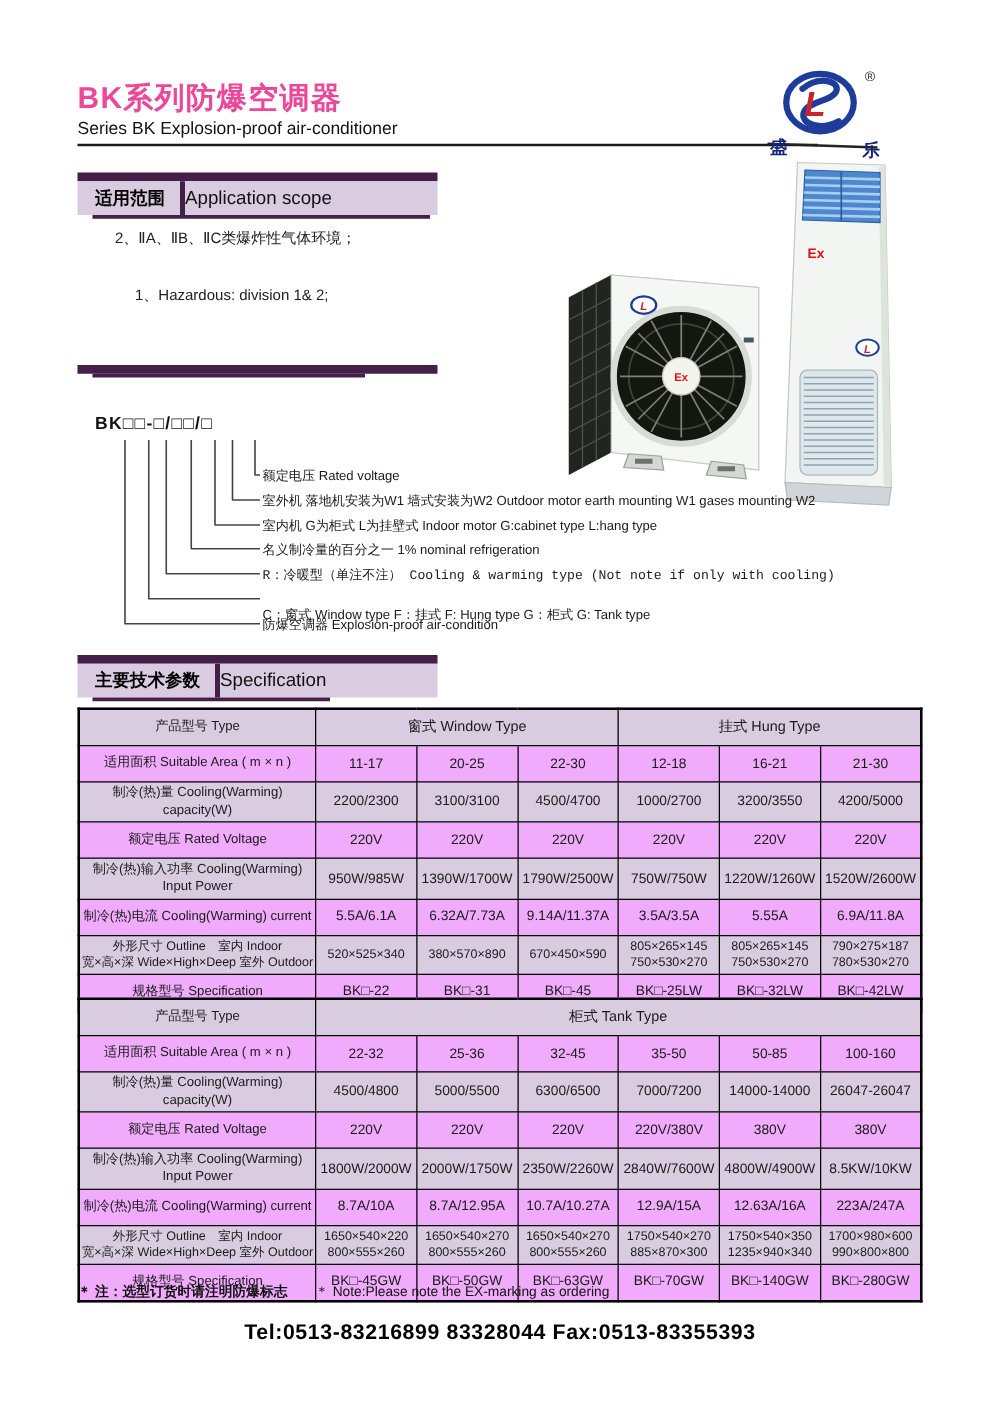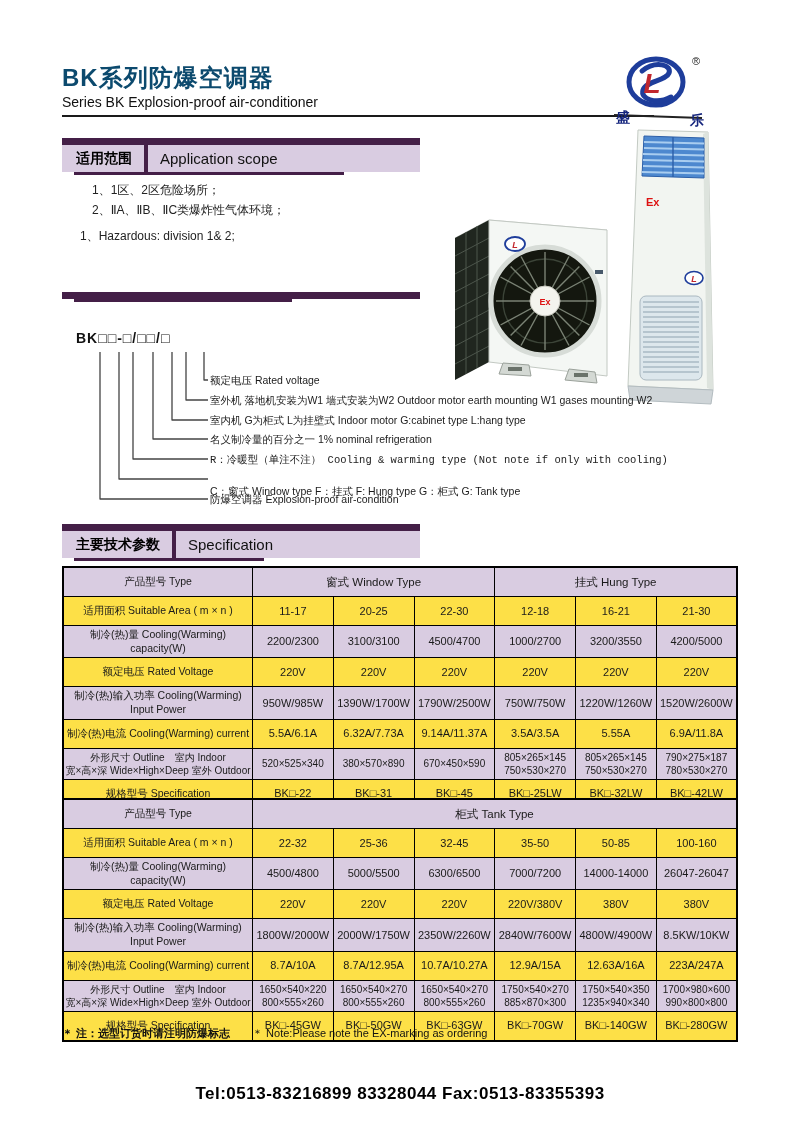--- a/index.html
+++ b/index.html
@@ -1,56 +1,56 @@
 <!DOCTYPE html>
 <html style="--accent-dark: #441f47; --accent-light: #d9cce1;"><head>
 <meta charset="utf-8">
 <style>
   html,body{margin:0;padding:0;background:#ffffff;}
   body{width:800px;height:1132px;position:relative;overflow:hidden;
        font-family:"Liberation Sans","DejaVu Sans",sans-serif;color:#1a1a1a;}
   .abs{position:absolute;}
 
   
-  .title-cn{left:62px;top:62px;font-size:24px;font-weight:bold;letter-spacing:1px;color:#0c4a6e;}
+  .title-cn{left:62px;top:62px;font-size:24px;font-weight:bold;letter-spacing:1px;color:#ec4899;}
   .title-en{left:62px;top:94px;font-size:14px;color:#111;}
   .title-rule{left:62px;top:115px;width:592px;height:2px;background:#1a1a1a;}
 
   
-  .banner{left:62px;width:358px;text-align:right;}
+  .banner{left:62px;width:288px;text-align:right;}
   .banner .strip{height:7px;background:var(--accent-dark);}
   .banner .band{height:27px;background:var(--accent-light);display:flex;align-items:center;}
   .banner .cn{font-weight:bold;font-size:14px;color:#000;padding:0 12px 0 14px;white-space:nowrap;}
   .banner .vdiv{width:4px;align-self:stretch;background:var(--accent-dark);}
-  .banner .en{font-size:15px;color:#111;padding-left:12px;white-space:nowrap;}
+  .banner .en{font-size:15px;color:#111;white-space:nowrap;}
   .banner .uline{height:3px;background:var(--accent-dark);margin-left:12px;}
 
   
   .scope{font-size:12px;line-height:20px;color:#222;}
 
   
   .model-code{left:76px;top:330px;font-size:14px;letter-spacing:1px;color:#111;font-weight:bold;}
   .des-label{position:absolute;left:210px;font-size:10.5px;color:#1b1b1b;white-space:nowrap;}
 
   
   table.spec{border-collapse:collapse;table-layout:fixed;width:676px;
-             border:2px solid #000;background:#fde047;}
+             border:2px solid #000;background:#f0abfc;}
   table.spec th,table.spec td{border:1px solid #000;text-align:center;vertical-align:middle;
              font-weight:normal;padding:2px 1px;line-height:1.3;}
   table.spec thead th{background:var(--accent-light);font-size:11.5px;height:24px;}
   table.spec th.rlab{font-size:10.5px;width:186px;white-space:pre-line;}
   table.spec td.val{font-size:11px;height:24px;white-space:pre-line;}
   table.spec tbody tr:nth-child(even){background:var(--accent-light);}
   table.spec tbody tr:nth-child(6) td,
   table.spec tbody tr:nth-child(6) th{font-size:10px;}
 
   .note-line{left:62px;top:1026px;font-size:11px;color:#111;}
   .note-line .cn{font-weight:bold;margin-right:22px;}
   .tel-line{left:0;top:1056px;width:800px;text-align:center;
-            font-size:17px;font-weight:bold;color:#000;letter-spacing:.5px;margin-top:28px;}
+            font-size:17px;font-weight:bold;color:#000;letter-spacing:.5px;}
 
   svg text{font-family:"Liberation Sans","DejaVu Sans",sans-serif;}
 </style>
 </head>
 <body>
 
 <div class="abs title-cn">BK系列防爆空调器</div>
 <div class="abs title-en">Series BK Explosion-proof air-conditioner</div>
 <div class="abs title-rule"></div>
 
@@ -70,24 +70,23 @@
   <div class="strip"></div>
   <div class="band">
     <span class="cn">适用范围</span>
     <span class="vdiv"></span>
     <span class="en">Application scope</span>
   </div>
   <div class="uline" style="width:270px;"></div>
 </div>
 
 <div class="abs scope" style="left:92px;top:180px;">
-  <div>1、1区、2区危险场所；</div>
   <div>2、ⅡA、ⅡB、ⅡC类爆炸性气体环境；</div>
 </div>
-<div class="abs scope" style="left:80px;top:226px;">
+<div class="abs scope" style="left:108px;top:226px;">
   <div>1、Hazardous: division 1&amp; 2;</div>
 </div>
 
 <div class="abs" style="left:616px;top:126px;width:108px;height:290px;">
   <svg width="108" height="290" viewBox="0 0 108 290">
     <polygon points="22,4 92,6 97,264 12,260" fill="#f2f5f1" stroke="#c3cac3" stroke-width="1"></polygon>
     <polygon points="92,6 97,264 91,262 87,8" fill="#dde3dd"></polygon>
     <g>
       <polygon points="28,10 88,12 88,52 26,50" fill="#4d88cf" stroke="#2c5fa8" stroke-width="1"></polygon>
       <g stroke="#a9cdf0" stroke-width="2.2">

